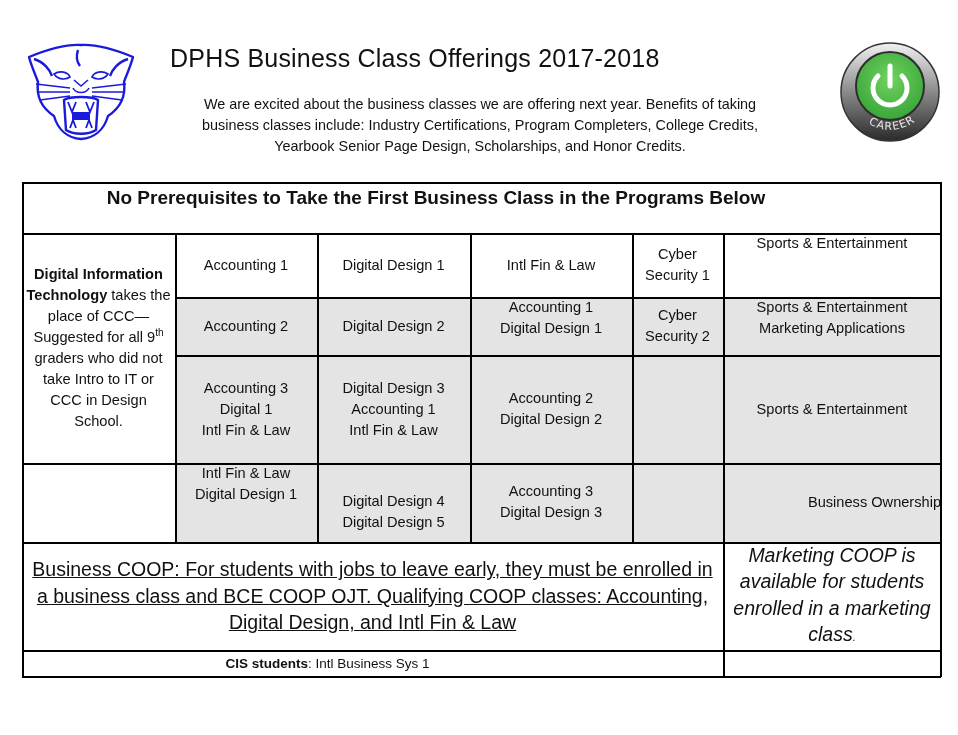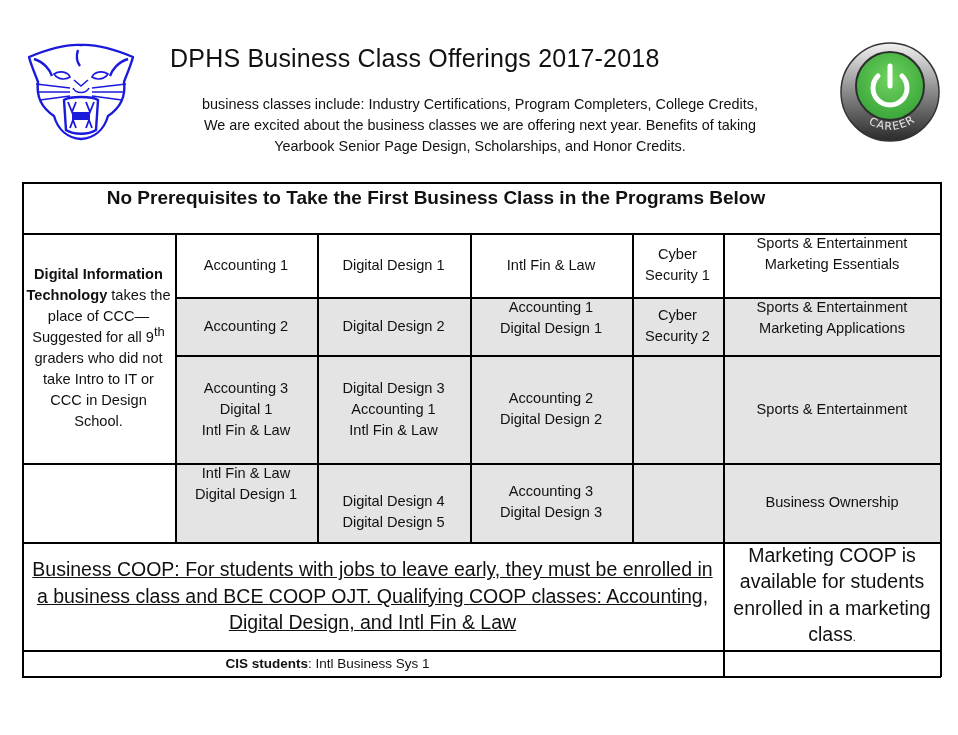--- a/index.html
+++ b/index.html
@@ -14,23 +14,23 @@
 
   .grid { position: absolute; left: 22px; top: 182px; width: 919px; height: 495px; }
   .cell { position: absolute; box-sizing: border-box; display: flex; align-items: center;
           justify-content: center; text-align: center; font-size: 14.6px; line-height: 21px; }
   .gray { background: #e4e4e4; }
   .line { position: absolute; background: #000; }
 
   .hdr { font-weight: bold; font-size: 19px; align-items: flex-start; padding-top: 5px; }
   .leftnote { font-size: 14.6px; line-height: 21px; padding: 0 4px; }
   .coop { font-size: 19.5px; line-height: 26.5px; padding: 0 10px; text-decoration: underline; }
-  .mcoop { font-size: 19.5px; line-height: 26.5px; }
+  .mcoop { font-size: 19.5px; line-height: 26.5px; font-style: italic; }
   .cis { font-size: 13.5px; }
-  sup { font-size: 13px; line-height: 0; }
+  sup { font-size: 10px; line-height: 0; }
   .small-dot { font-size: 11px; }
 </style>
 </head>
 <body>
 
 <div class="logo-left">
   <svg width="110" height="100" viewBox="0 0 110 100">
     <g fill="none" stroke="#1a1adc" stroke-width="2.4" stroke-linejoin="round">
       <path d="M3 15 C20 8 40 2 55 3 C72 2 90 8 107 15 C104 26 100 34 98 40 C100 55 94 66 82 74 C78 88 68 96 55 97 C42 96 32 88 28 74 C16 66 10 55 12 40 C10 34 6 26 3 15 Z"></path>
       <path d="M8 17 C18 20 24 28 26 34"></path>
@@ -46,22 +46,22 @@
       <path d="M100 42 L66 46 M98 50 L66 50 M96 58 L66 54"></path>
     </g>
     <path d="M38 58 C44 54 66 54 72 58 L70 88 C62 93 48 93 40 88 Z" fill="#fff" stroke="#1a1adc" stroke-width="2.4"></path>
     <path d="M42 60 L46 70 L50 60 M60 60 L64 70 L68 60 M44 86 L47 78 L50 86 M60 86 L63 78 L66 86" fill="none" stroke="#1a1adc" stroke-width="1.8"></path>
     <rect x="46" y="70" width="18" height="8" fill="#1a1adc"></rect>
   </svg>
 </div>
 
 <div class="title">DPHS Business Class Offerings 2017-2018</div>
 <div class="intro">
+  <div>We are excited about the business classes we are offering next year. Benefits of taking</div>
   <div>business classes include:  Industry Certifications, Program Completers, College Credits,</div>
-  <div>We are excited about the business classes we are offering next year. Benefits of taking</div>
   <div>Yearbook Senior Page Design, Scholarships, and Honor Credits.</div>
 </div>
 
 <div class="logo-right">
   <svg width="104" height="104" viewBox="0 0 104 104">
     <defs>
       <linearGradient id="ring" x1="0" y1="0" x2="0" y2="1">
         <stop offset="0" stop-color="#f2f2f2"></stop>
         <stop offset="0.5" stop-color="#8a8a8a"></stop>
         <stop offset="1" stop-color="#2a2a2a"></stop>
@@ -107,21 +107,20 @@
     </div>
   <div class="cell" style="left:610px;top:51px;width:91px;height:64px;">
       <div>
         <div>Cyber</div>
         <div>Security 1</div>
       </div>
     </div>
   <div class="cell" style="left:701px;top:51px;width:218px;height:64px;align-items:flex-start;padding-top:0;">
       <div>
         <div>Sports &amp; Entertainment</div>
-        <div>Marketing Essentials</div>
       </div>
     </div>
 
   <div class="cell gray" style="left:153px;top:115px;width:142px;height:58px;">
       <div>
         <div>Accounting 2</div>
       </div>
     </div>
   <div class="cell gray" style="left:295px;top:115px;width:153px;height:58px;">
       <div>
@@ -187,21 +186,21 @@
         <div>Digital Design 5</div>
       </div>
     </div>
   <div class="cell gray" style="left:448px;top:281px;width:162px;height:79px;padding-bottom:2px;">
       <div>
         <div>Accounting 3</div>
         <div>Digital Design 3</div>
       </div>
     </div>
   <div class="cell gray" style="left:610px;top:281px;width:91px;height:79px;"></div>
-  <div class="cell gray" style="left:701px;top:281px;width:218px;height:79px;">
+  <div class="cell gray" style="left:701px;top:281px;width:218px;height:79px;justify-content:flex-end;">
       <div>
         <div>Business Ownership</div>
       </div>
     </div>
 
   <div class="cell coop" style="left:0;top:360px;width:701px;height:108px;">Business COOP: For students with jobs to leave early, they must be enrolled in a business class and BCE COOP OJT.  Qualifying COOP classes:  Accounting, Digital Design, and Intl Fin &amp; Law</div>
   <div class="cell mcoop" style="left:701px;top:360px;width:218px;height:108px;padding:0 6px;">
       <span><span>Marketing COOP is available for students enrolled in a marketing class</span><span class="small-dot">.</span></span>
     </div>
 

